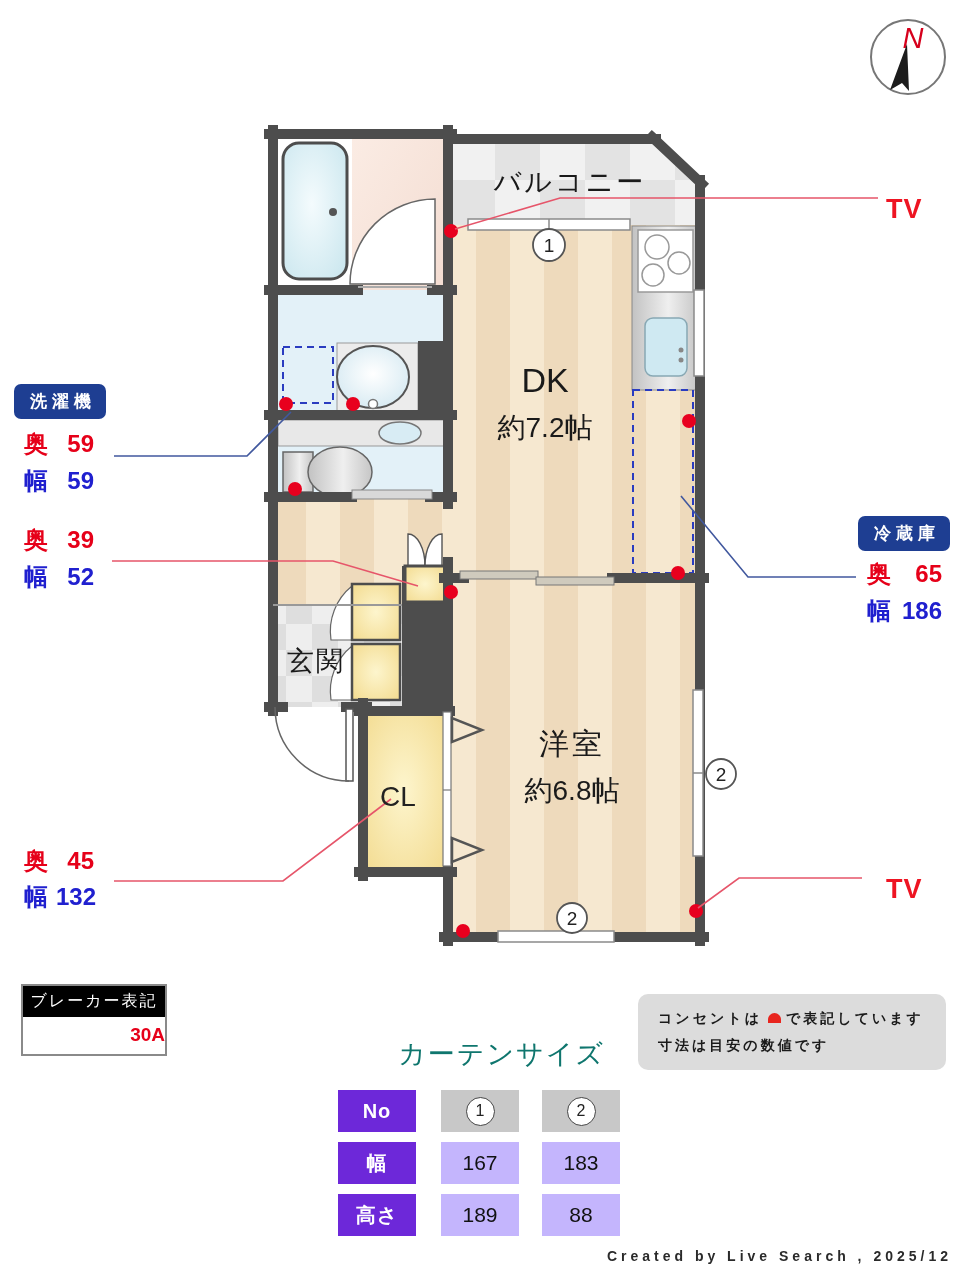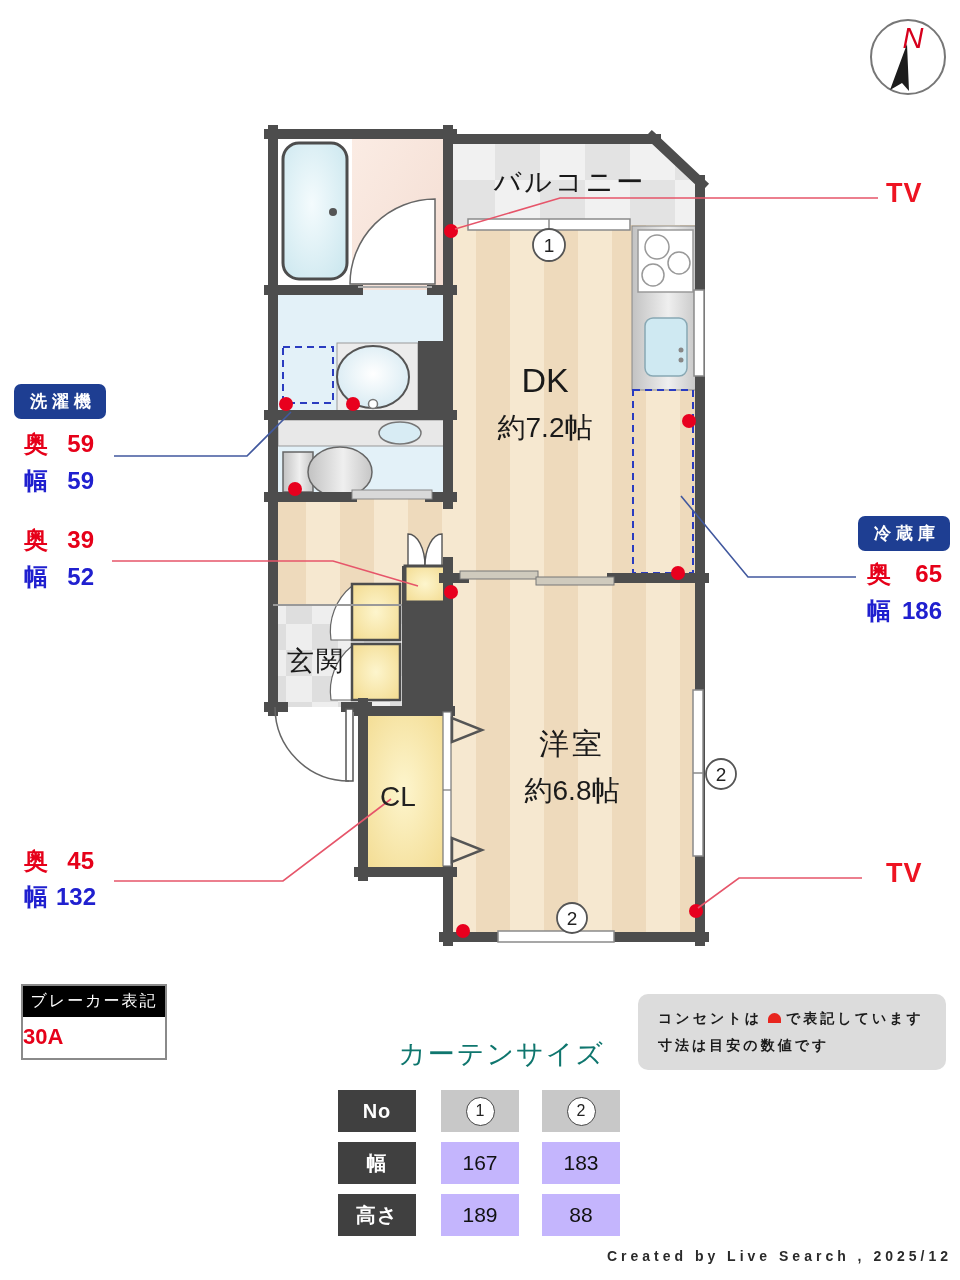--- a/index.html
+++ b/index.html
@@ -7,34 +7,34 @@
          font-family:"Liberation Sans","DejaVu Sans",sans-serif;}
   .abs{position:absolute;}
   svg text{font-family:"Liberation Sans","DejaVu Sans",sans-serif;}
   .badge{position:absolute;background:#1e3e92;color:#fff;font-size:17px;font-weight:bold;
          letter-spacing:5px;padding:6px 10px 6px 16px;border-radius:7px;}
   .dim-row{position:absolute;display:flex;justify-content:space-between;
            font-size:24px;font-weight:bold;line-height:1;}
   .dim-red{color:#e60019;}
   .dim-blue{color:#2020cf;}
   .dim-row .lab{flex:0 0 auto;}
-  .tv{position:absolute;color:#ee1422;font-size:27px;font-weight:bold;letter-spacing:1px;}
+  .tv{position:absolute;color:#ee1422;font-size:27px;font-weight:bold;letter-spacing:1px;margin-top:16px;}
   .breaker{position:absolute;left:21px;top:984px;width:142px;border:2px solid #8a8a8a;background:#fff;}
   .breaker .hd{background:#000000;color:#fff;font-size:16px;letter-spacing:2px;
                text-align:center;padding:5px 0;}
-  .breaker .bd{text-align:left;font-size:22px;font-weight:bold;color:#e60019;padding:7px 0 8px;}
+  .breaker .bd{text-align:right;font-size:19px;font-weight:bold;color:#e60019;padding:7px 0 8px;}
   .notes{position:absolute;left:638px;top:994px;width:268px;background:#dcdcdc;border-radius:10px;
          padding:11px 20px 10px;font-size:14px;font-weight:bold;letter-spacing:3px;color:#1a1a1a;line-height:1.95;}
   .dome{display:inline-block;width:13px;height:10px;background:#e8251e;
         border-radius:7px 7px 0 0;margin:0 5px 0 6px;}
   .ct-title{position:absolute;left:355px;top:1036px;width:250px;text-align:right;
             font-size:27px;letter-spacing:2px;color:#0f766e;}
   .ct{position:absolute;left:338px;top:1090px;}
   .ct-row{display:flex;margin-bottom:10px;}
-  .ct-h{width:78px;height:42px;background:#404040;color:#fff;display:flex;align-items:center;
+  .ct-h{width:78px;height:42px;background:#6d28d9;color:#fff;display:flex;align-items:center;
         justify-content:center;font-size:20px;font-weight:bold;margin-right:25px;letter-spacing:1px;}
   .ct-c{width:78px;height:42px;display:flex;align-items:center;justify-content:center;
         font-size:21px;color:#111;margin-right:23px;background:#c4b5fd;}
   .ct-c.last{margin-right:0;}
   .ct-c.gray{background:#c8c8c8;}
   .circ{width:27px;height:27px;border:1.5px solid #444;border-radius:50%;background:#fff;
         display:flex;align-items:center;justify-content:center;font-size:16px;color:#222;}
   .credit{position:absolute;right:8px;top:1248px;font-size:14px;font-weight:bold;
           letter-spacing:4px;color:#2a2a2a;}
 </style>

